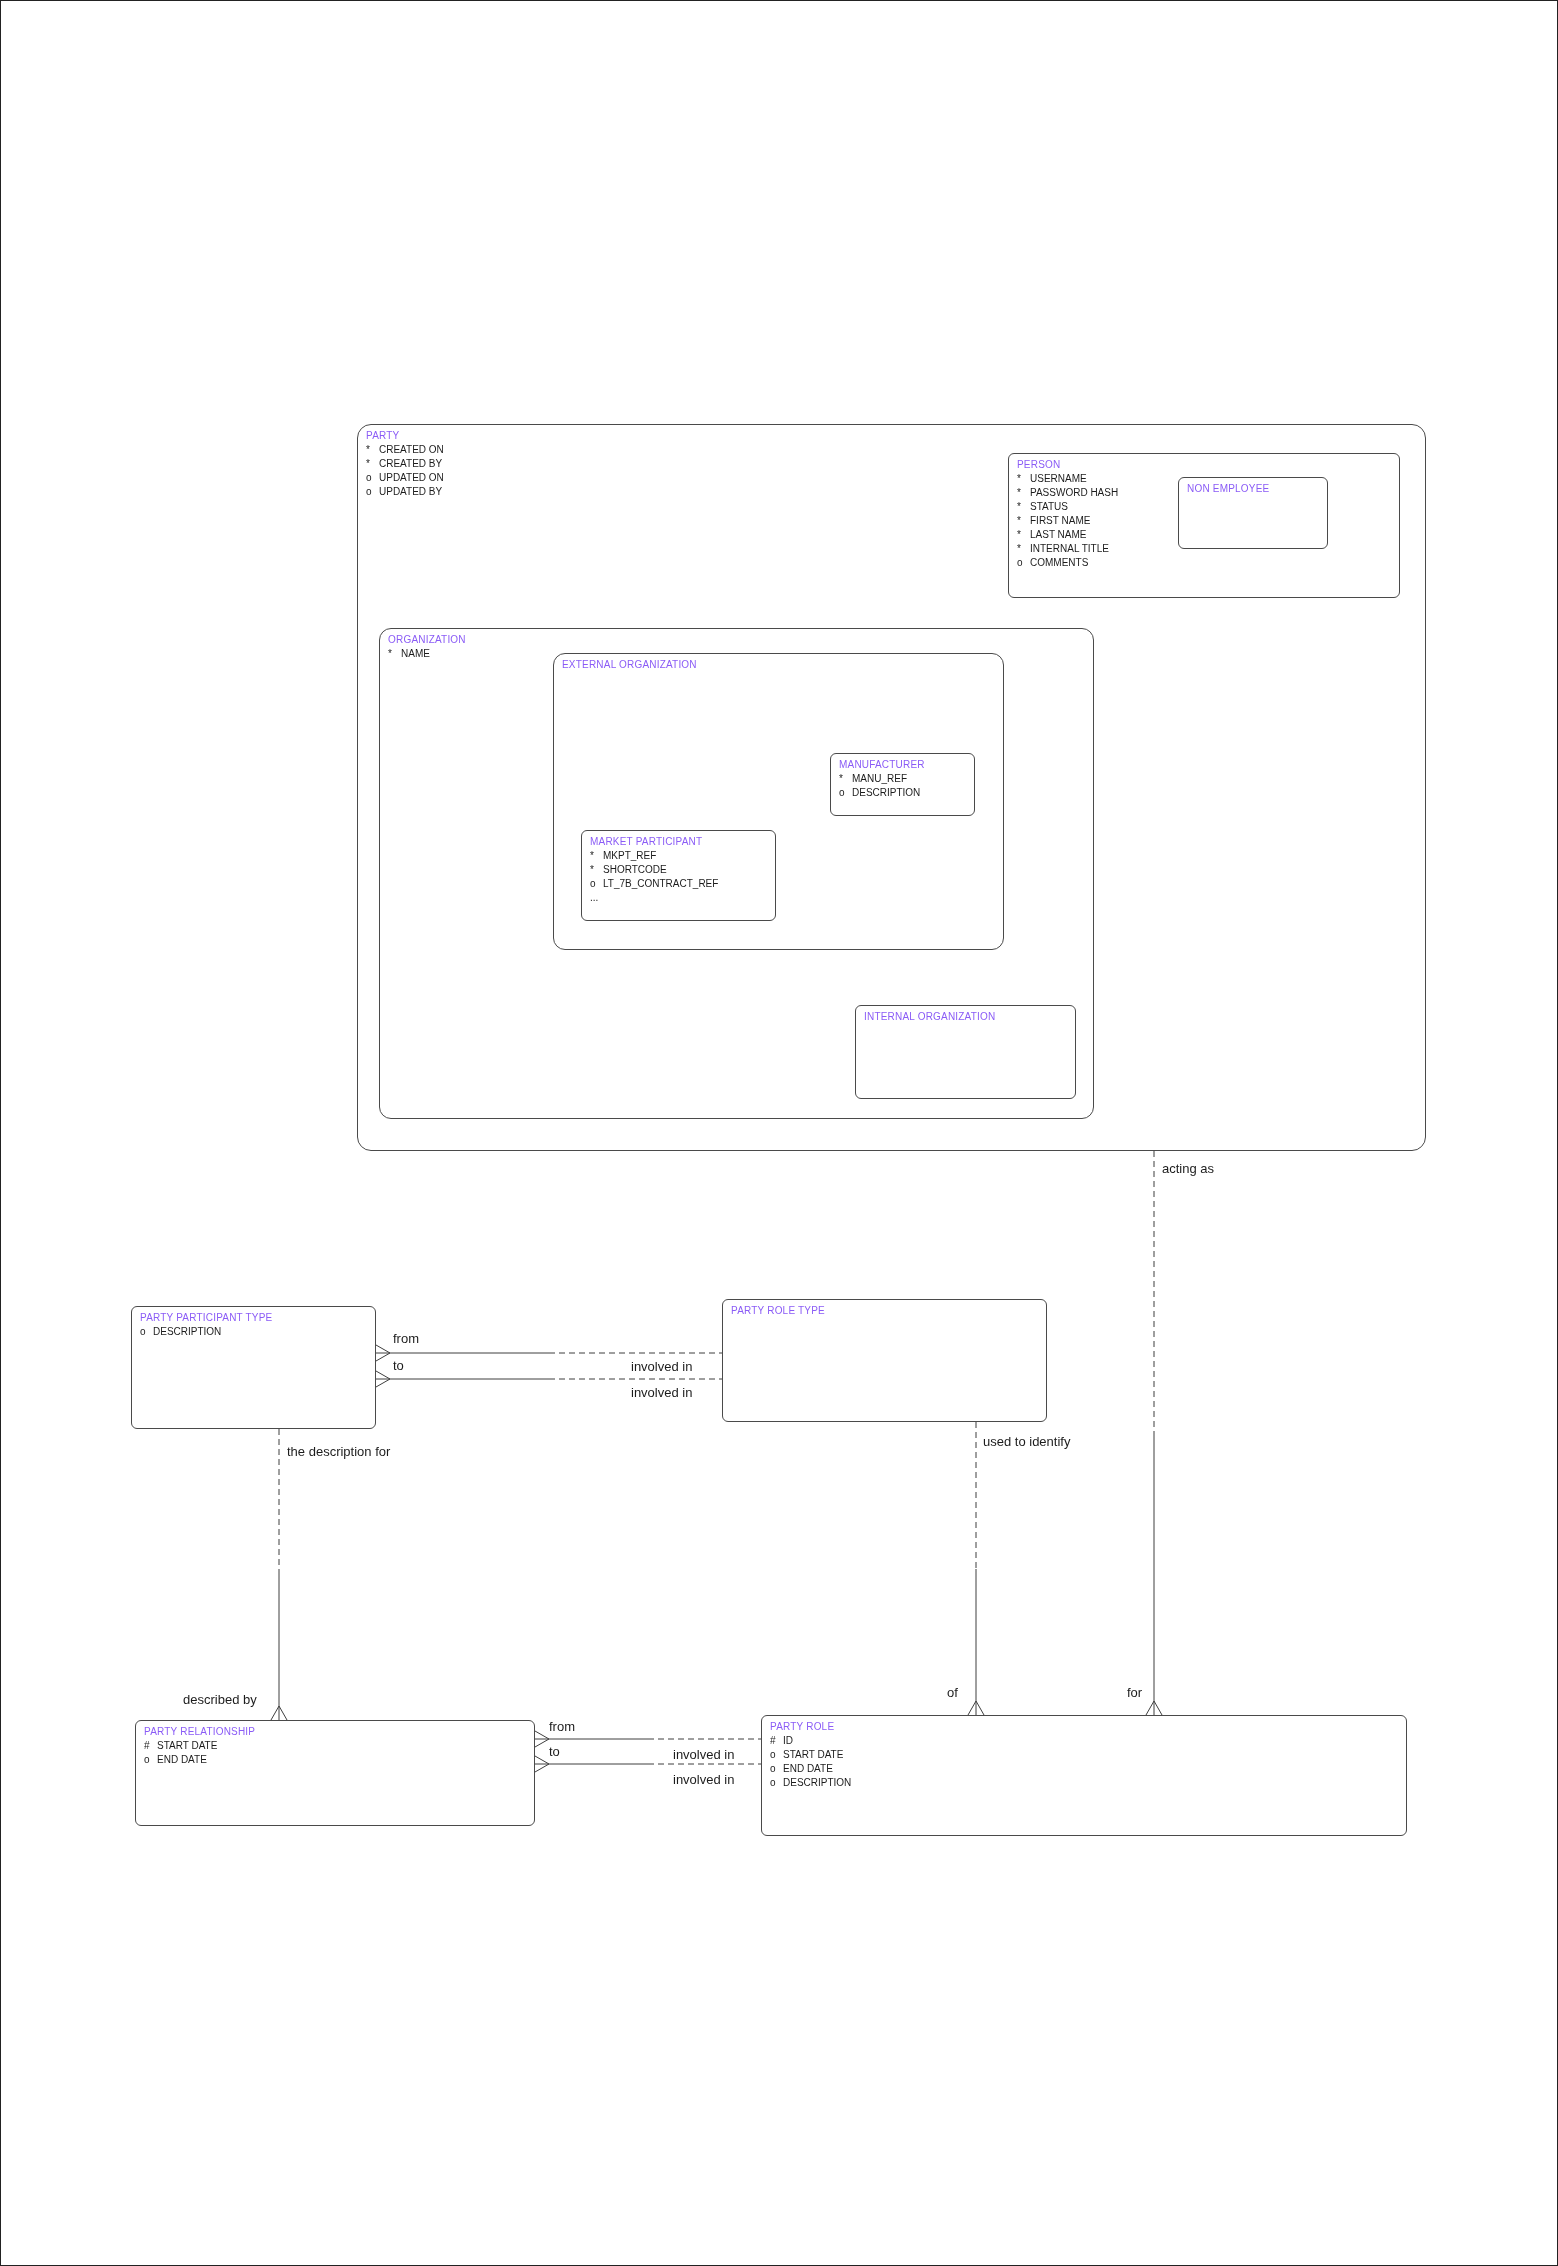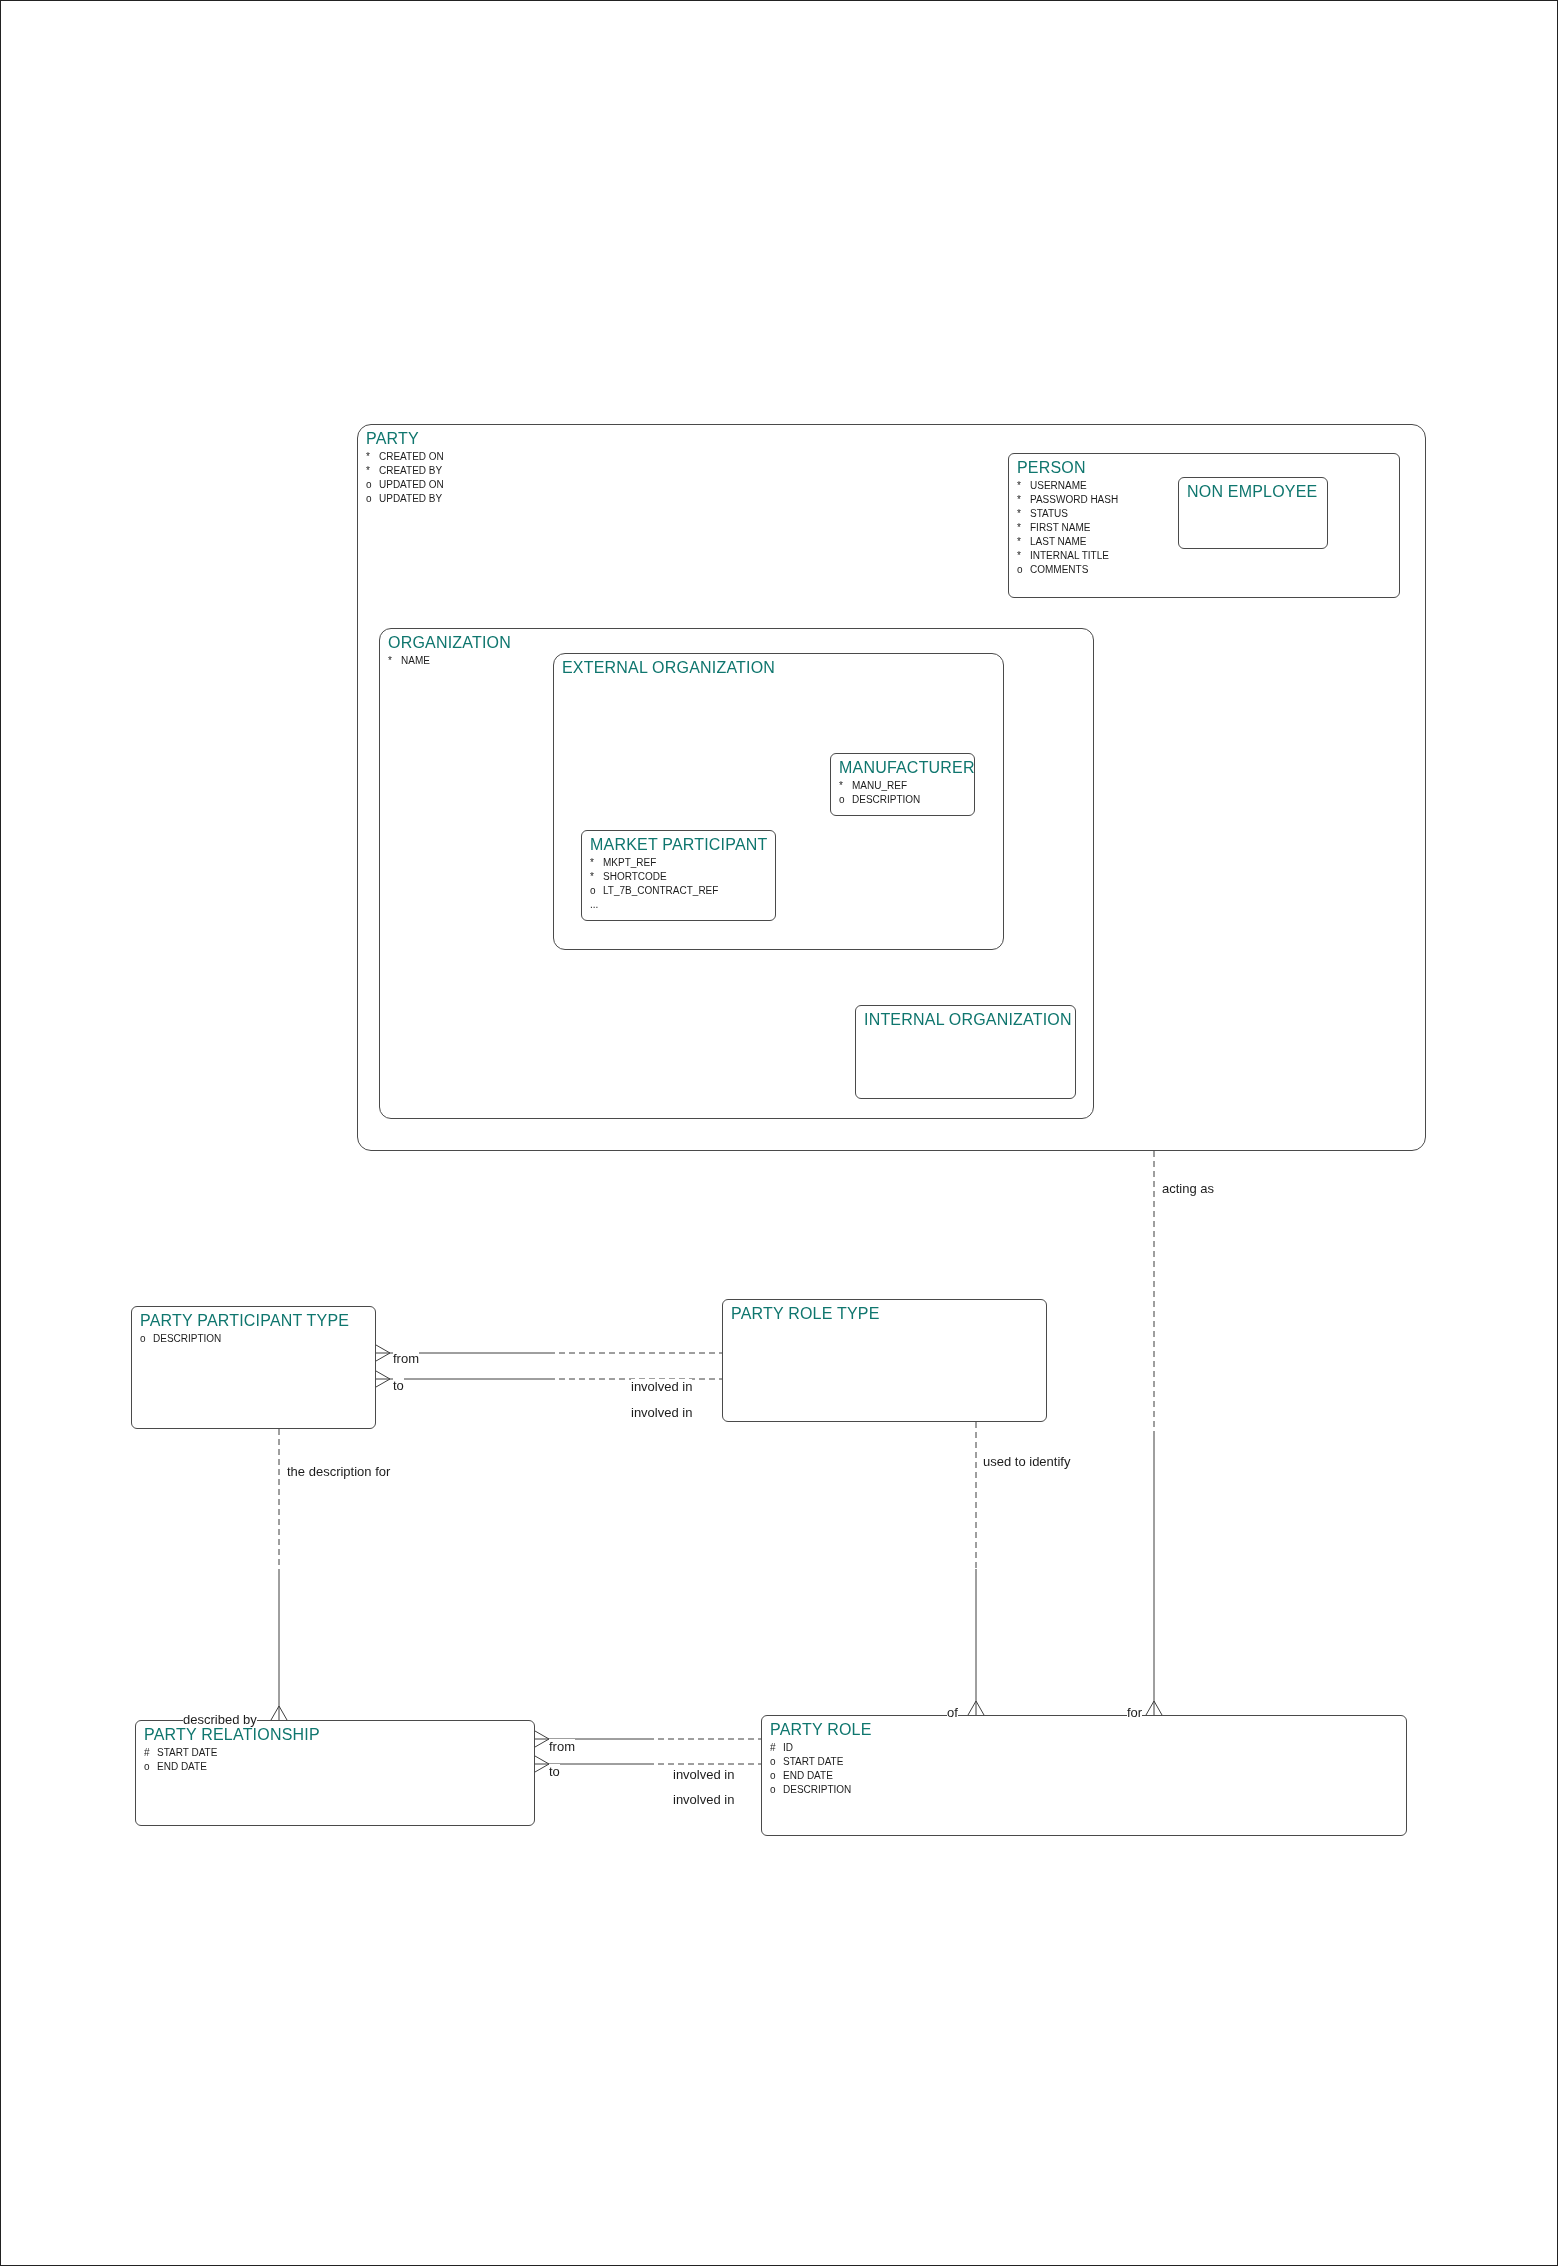--- a/index.html
+++ b/index.html
@@ -21,42 +21,41 @@
   .entity {
     position: absolute;
     border: 1px solid #4a4a4a;
     border-radius: 6px;
     background: #ffffff;
     box-sizing: border-box;
     padding: 5px 8px;
     overflow: hidden;
   }
   .entity-title {
-    font-size: 16px;
-    color: #0f766e;
+    font-size: 10px;
+    color: #8b5cf6;
     letter-spacing: 0.2px;
     white-space: nowrap;
   }
   .attrs { margin-top: 2px; }
   .attr {
     display: flex;
     font-size: 10px;
     line-height: 14px;
     color: #1c1c1c;
     white-space: nowrap;
   }
   .attr .m { flex: 0 0 13px; width: 13px; }
   .rel-label {
     position: absolute;
     font-size: 13px;
     color: #1c1c1c;
     white-space: nowrap;
     background: #fff;
     line-height: 15px;
-    margin-top: 20px;
   }
 </style>
 </head>
 <body>
 
 <div class="canvas">
 
   <svg class="connectors" width="1558" height="2266" viewBox="0 0 1558 2266" stroke="#3f3f3f" fill="none" stroke-width="1">
 
     <g>

